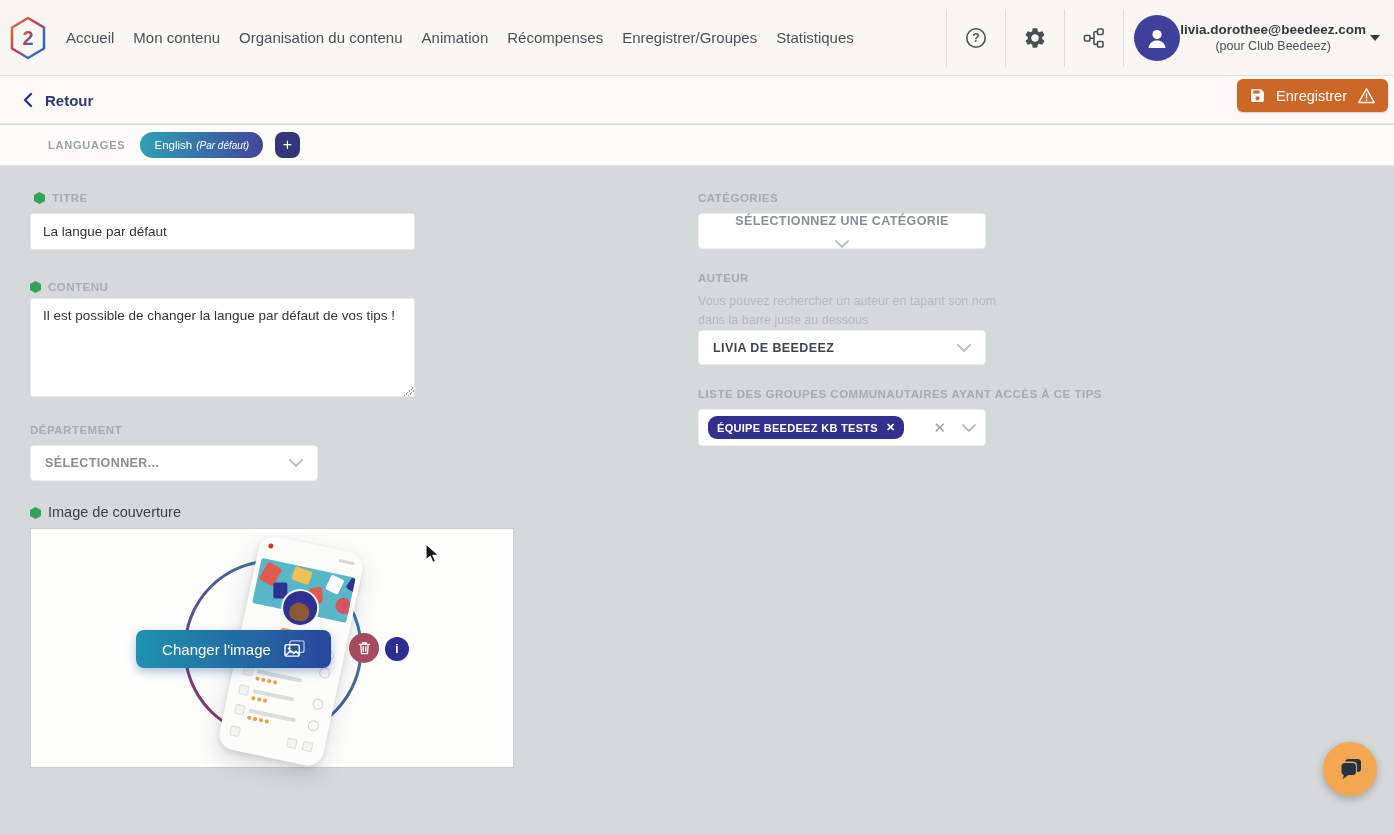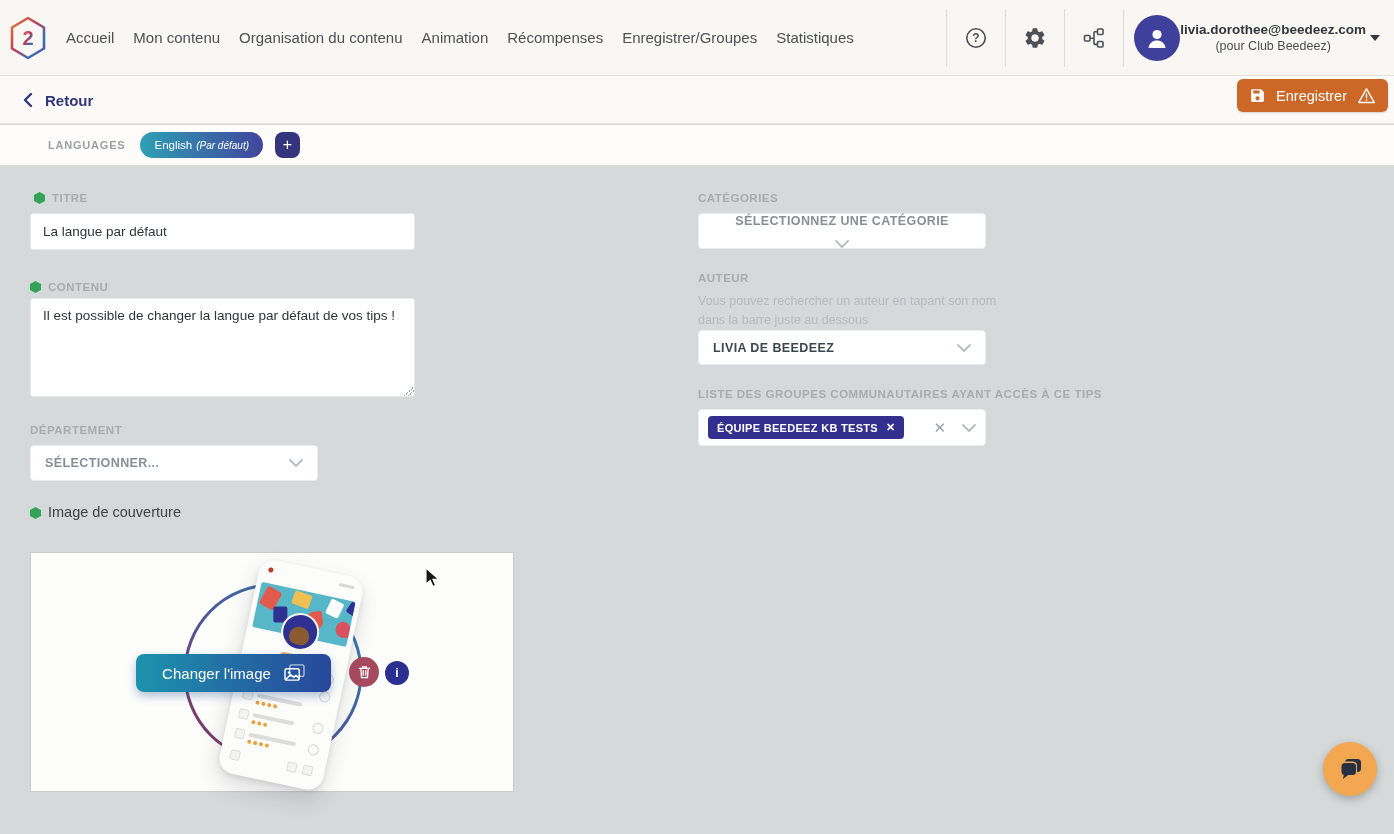--- a/index.html
+++ b/index.html
@@ -41,27 +41,27 @@
   .hex { display:inline-block; width:11px; height:12px; background:#33a457; clip-path:polygon(50% 0%,100% 25%,100% 75%,50% 100%,0% 75%,0% 25%); vertical-align:-2px; margin-right:7px; }
   .text-input { position:absolute; background:#fff; border:1px solid #e8e8e5; border-radius:3px; font-family:"Liberation Sans",sans-serif; font-size:13.5px; color:#2f3438; padding:0 12px; outline:none; }
   .textarea { position:absolute; background:#fff; border:1px solid #e8e8e5; border-radius:3px; font-family:"Liberation Sans",sans-serif; font-size:13.5px; color:#2f3438; padding:9px 12px; resize:none; outline:none; }
   .grip { position:absolute; width:10px; height:10px; pointer-events:none; background:
       linear-gradient(135deg, transparent 0 50%, #9aa0a4 50% 55%, transparent 55% 70%, #9aa0a4 70% 75%, transparent 75%); }
   .select-box { position:absolute; background:#fff; border:1px solid #eceded; border-radius:4px; display:flex; align-items:center; padding:0 14px; cursor:pointer; }
   .select-text { font-size:12.5px; letter-spacing:.4px; color:#878f95; font-weight:bold; }
   .select-text.dark { color:#3e464d; }
   .select-box .spacer { flex:1; }
   .multi-select { position:absolute; background:#fff; border:1px solid #eceded; border-radius:4px; display:flex; align-items:center; padding:0 9px; cursor:pointer; }
-  .group-tag { background:#332f8f; color:#fff; font-size:11px; font-weight:bold; letter-spacing:.3px; border-radius:4px; padding:5px 9px; display:flex; align-items:center; gap:8px; }
+  .group-tag { background:#332f8f; color:#fff; font-size:11px; font-weight:bold; letter-spacing:.3px; border-radius:9px; padding:5px 9px; display:flex; align-items:center; gap:8px; }
   .tag-x { font-size:11px; cursor:pointer; }
   .clear-x { color:#9aa1a6; font-size:15px; margin-right:16px; cursor:pointer; }
   .cover-title { position:absolute; font-size:14.5px; color:#3c4246; }
 
   
-  .cover-card { position:absolute; left:30px; top:552px; width:484px; height:240px; background:#fdfdfc; border:1px solid #c8cccd; }
+  .cover-card { position:absolute; left:30px; top:528px; width:484px; height:240px; background:#fdfdfc; border:1px solid #c8cccd; }
   .ring-svg { position:absolute; left:147px; top:25px; }
   .phone { position:absolute; left:207px; top:13px; width:106px; height:218px; background:#fcfcfb; border-radius:16px; transform:rotate(12deg); box-shadow:0 10px 22px rgba(60,60,70,.18), 0 2px 5px rgba(60,60,70,.12); }
   .phone .dot-red { position:absolute; left:9px; top:8px; width:5px; height:5px; border-radius:50%; background:#c0392b; }
   .phone .status-line { position:absolute; right:9px; top:9px; width:16px; height:3px; background:#d8d8d6; border-radius:2px; }
   .phone .banner { position:absolute; left:5px; right:5px; top:24px; height:46px; background:#57b7c8; overflow:hidden; border-radius:2px; }
   .banner i { position:absolute; display:block; }
   .phone .p-avatar { position:absolute; left:34px; top:46px; width:38px; height:38px; border-radius:50%; background:#2e3192; border:2px solid #f5f5f3; overflow:hidden; }
   .phone .p-avatar b { position:absolute; left:7px; top:12px; width:20px; height:18px; border-radius:50% 50% 40% 40%; background:#8a5a33; }
   .phone .tan-pill { position:absolute; left:38px; top:88px; width:30px; height:7px; border-radius:4px; background:#e3aa6d; }
   .phone .ln { position:absolute; height:4px; border-radius:2px; background:#dcdcda; }

